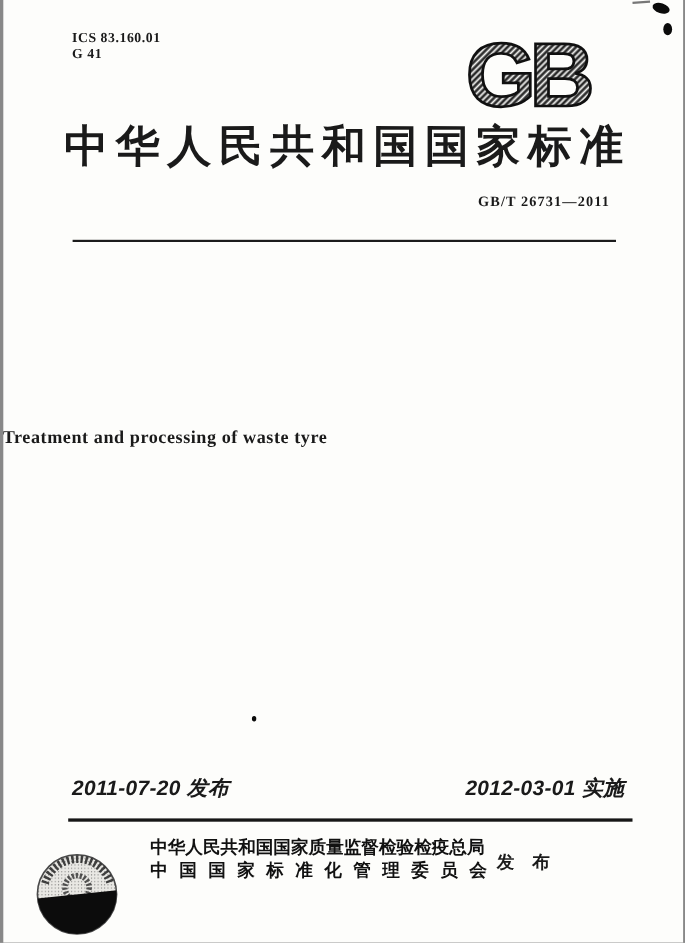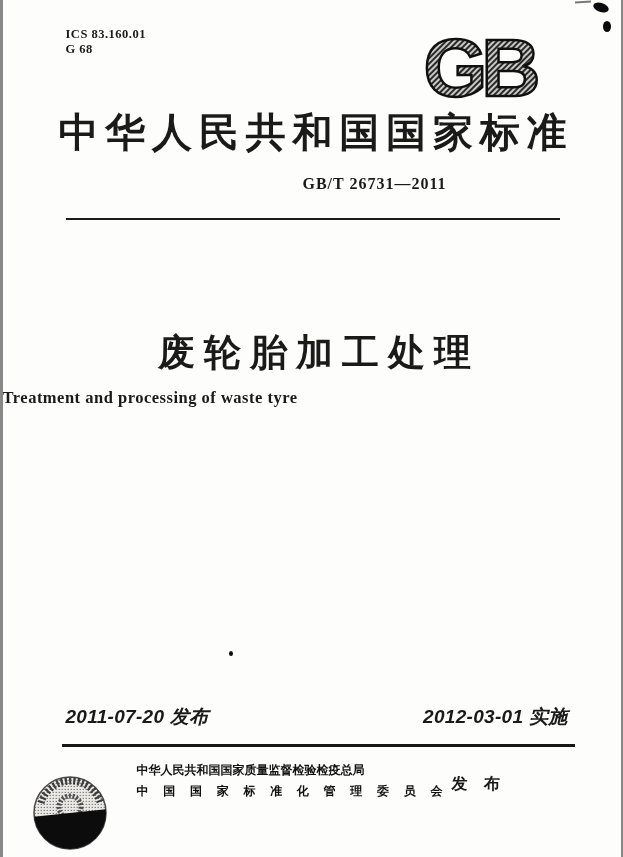--- a/index.html
+++ b/index.html
@@ -19,21 +19,21 @@
   
   .standard-title{
     position:absolute;left:56px;top:110px;width:508px;
     font-size:40px;font-weight:bold;line-height:46px;
     text-align:justify;text-align-last:justify;
     white-space:nowrap;
   }
   
   .standard-number{
     position:absolute;left:300px;top:175px;width:252px;
-    font-size:16px;font-weight:bold;letter-spacing:1px;
+    font-size:13px;font-weight:bold;text-align:right;letter-spacing:1px;
   }
   .rule-top{position:absolute;left:63px;top:218px;width:494px;height:2px;background:#1c1c1c;}
   
   .main-title{
     position:absolute;left:58px;top:328px;width:508px;
     font-size:37px;font-weight:bold;text-align:center;
     letter-spacing:9px;text-indent:9px;white-space:nowrap;
   }
   .english-title{
     position:absolute;left:0;top:388px;width:623px;
@@ -45,21 +45,21 @@
     font-family:"Liberation Sans","DejaVu Sans",sans-serif;
     font-size:19px;font-weight:bold;letter-spacing:.3px;font-style:italic;
   }
   .date-issue{left:63px;}
   .date-impl{right:53px;text-align:center;}
   .rule-bottom{position:absolute;left:59px;top:744px;width:513px;height:3px;background:#161616;}
   
   .publisher{
     position:absolute;left:134px;top:760px;width:306px;
     font-family:"Liberation Sans","DejaVu Sans",sans-serif;
-    font-size:12px;font-weight:bold;line-height:21px;color:#111;
+    font-size:16px;font-weight:bold;line-height:21px;color:#111;
   }
   .publisher .jline{text-align:justify;text-align-last:justify;white-space:nowrap;}
   .publish-label{
     position:absolute;left:449px;top:774px;
     font-family:"Liberation Sans","DejaVu Sans",sans-serif;
     font-size:16px;font-weight:bold;letter-spacing:6px;white-space:nowrap;
   }
   .seal{position:absolute;left:28px;top:773px;}
   
   .blob{position:absolute;background:#0b0b0b;border-radius:50%;}
@@ -68,40 +68,39 @@
   .scratch{position:absolute;left:572px;top:1px;width:16px;height:2px;background:#777;transform:rotate(-4deg);}
   .dot-artifact{left:226px;top:651px;width:4px;height:5px;}
 </style>
 </head>
 <body>
 
 <div class="page">
 
   <div class="ics-block">
     <div>ICS 83.160.01</div>
-    <div>G 68</div>
+    <div>G 41</div>
   </div>
 
   <svg class="gb-logo" width="168" height="76" viewBox="0 0 168 76">
     <defs>
       <pattern id="hatch" width="4" height="4" patternUnits="userSpaceOnUse" patternTransform="rotate(45)">
         <rect width="4" height="4" fill="#2a2a2a"></rect>
         <line x1="2" y1="0" x2="2" y2="4" stroke="#f2f2f0" stroke-width="1.6"></line>
       </pattern>
     </defs>
     <text x="84" y="66" text-anchor="middle" font-family="Liberation Sans, DejaVu Sans, sans-serif" font-weight="bold" font-size="82" letter-spacing="-6" fill="url(#hatch)" stroke="#101010" stroke-width="2.5">GB</text>
   </svg>
 
   <div class="standard-title">中华人民共和国国家标准</div>
 
   <div class="standard-number">GB/T 26731—2011</div>
 
   <div class="rule-top"></div>
 
-  <div class="main-title">废轮胎加工处理</div>
 
   <div class="english-title">Treatment and processing of waste tyre</div>
 
   <div class="blob dot-artifact"></div>
 
   <div class="date-issue">
     <span>2011-07-20</span>
     <span>发布</span>
   </div>
 

